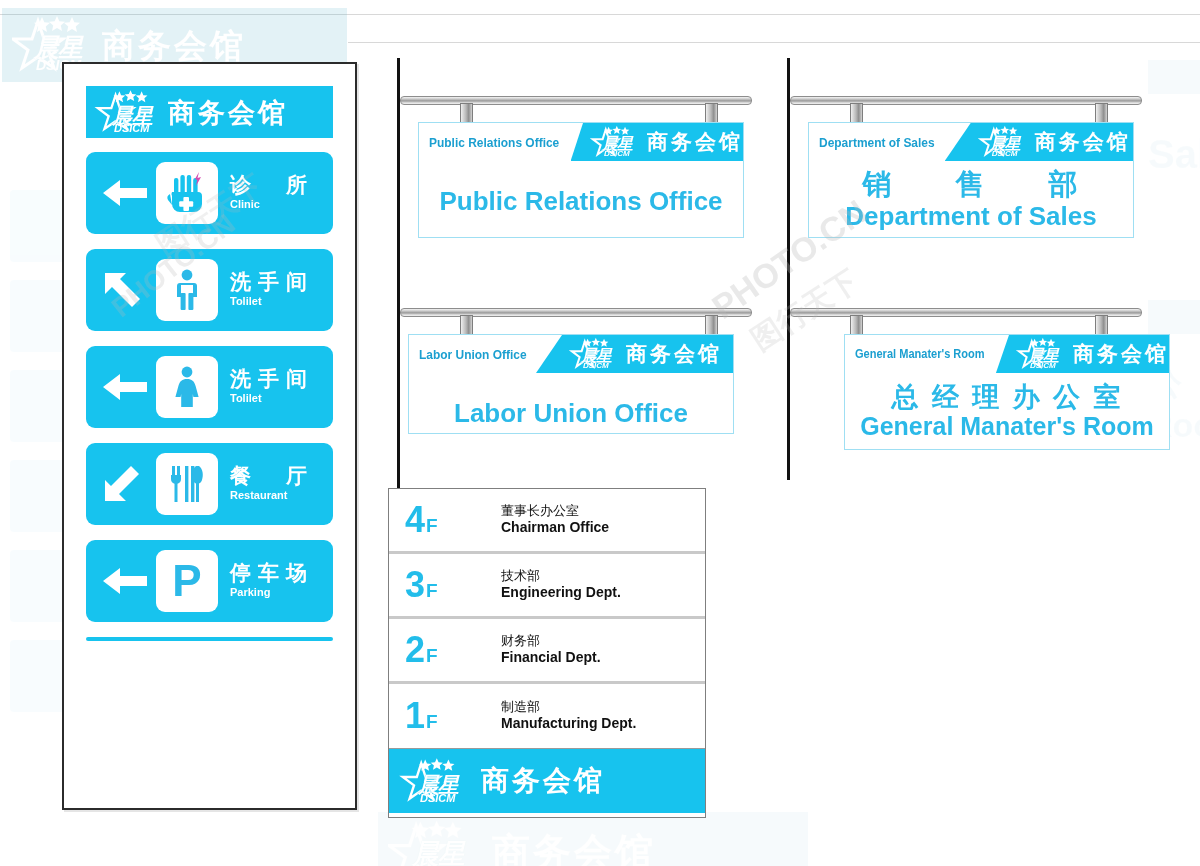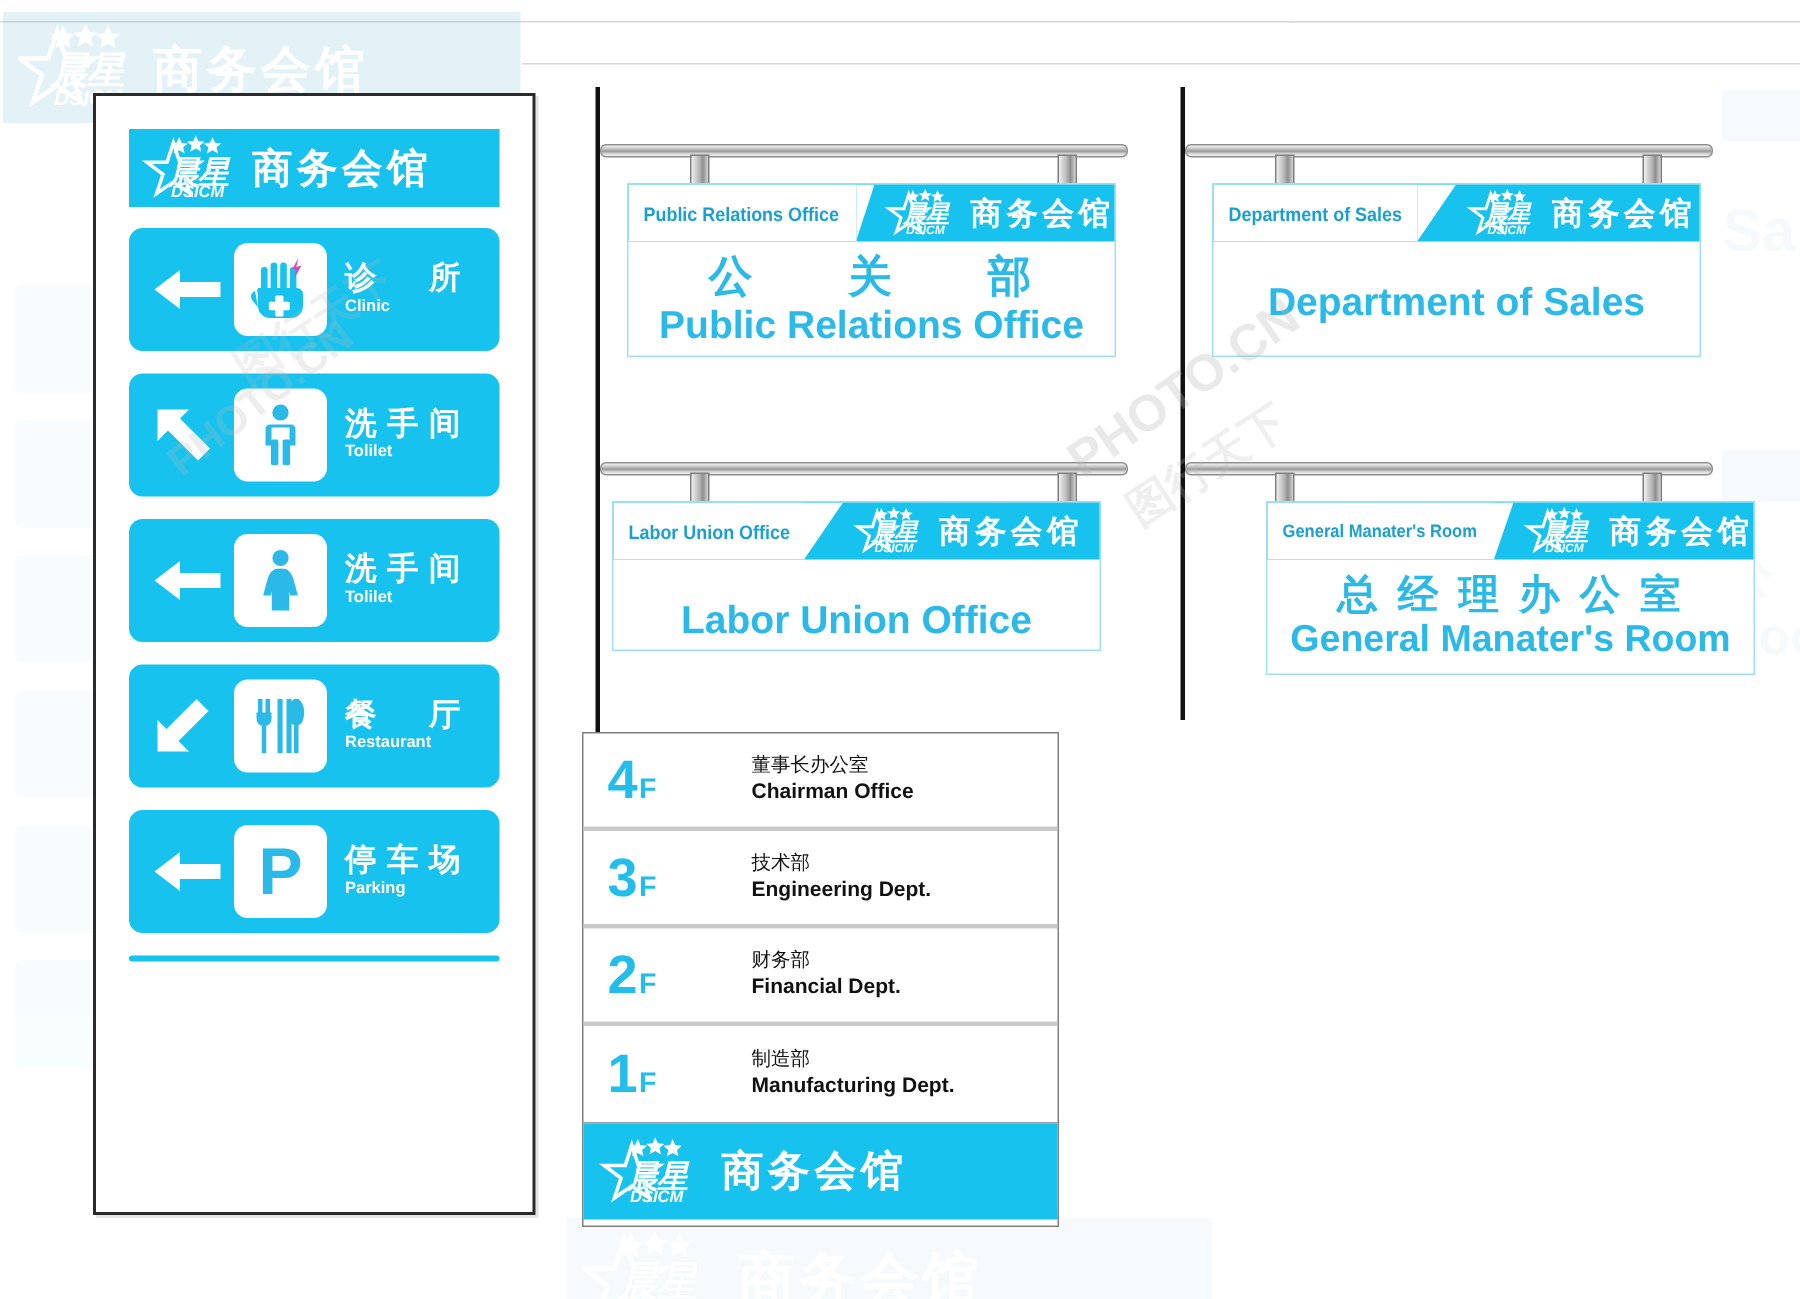--- a/index.html
+++ b/index.html
@@ -366,21 +366,20 @@
               <polygon points="45.5,1.5 47.7,6.5 53.1,7.1 49.1,10.5 50.3,15.8 45.5,13 40.7,15.8 41.9,10.5 37.9,7.1 43.3,6.5" fill="#fff"></polygon>
               <polygon points="60,3 62.2,8 67.6,8.6 63.6,12 64.8,17.3 60,14.5 55.2,17.3 56.4,12 52.4,8.6 57.8,8" fill="#fff"></polygon>
             </svg>
             <span class="logo-word" style="left:13px;top:11px;font-size:16px;">晨星</span>
             <span class="logo-sub" style="left:15px;top:25px;font-size:8px;">DSICM</span>
           </div>
         </div>
         <span class="brand-cn" style="font-size:21px;margin-left:12px;">商务会馆</span>
       </div>
       <div class="sign-main" style="height:76px;">
-        <div class="sign-cn" style="font-size:29px;letter-spacing:2px;">公　　关　　部</div>
         <div class="sign-en" style="font-size:26px;">Public Relations Office</div>
       </div>
     </div>
   </div>
 
   <div class="hang" style="left:790px;top:96px;width:352px;height:150px;">
     <div class="rail" style="left:0;top:0;width:352px;"></div>
     <div class="bracket" style="left:60px;top:7px;"></div>
     <div class="bracket" style="left:305px;top:7px;"></div>
     <div class="sign-body" style="left:18px;top:26px;width:326px;height:116px;">
@@ -397,20 +396,21 @@
               <polygon points="45.5,1.5 47.7,6.5 53.1,7.1 49.1,10.5 50.3,15.8 45.5,13 40.7,15.8 41.9,10.5 37.9,7.1 43.3,6.5" fill="#fff"></polygon>
               <polygon points="60,3 62.2,8 67.6,8.6 63.6,12 64.8,17.3 60,14.5 55.2,17.3 56.4,12 52.4,8.6 57.8,8" fill="#fff"></polygon>
             </svg>
             <span class="logo-word" style="left:13px;top:11px;font-size:16px;">晨星</span>
             <span class="logo-sub" style="left:15px;top:25px;font-size:8px;">DSICM</span>
           </div>
         </div>
         <span class="brand-cn" style="font-size:21px;margin-left:12px;">商务会馆</span>
       </div>
       <div class="sign-main" style="height:76px;">
+        <div class="sign-cn" style="font-size:29px;letter-spacing:2px;">销　　售　　部</div>
         <div class="sign-en" style="font-size:26px;">Department of Sales</div>
       </div>
     </div>
   </div>
 
   <div class="hang" style="left:400px;top:308px;width:352px;height:150px;">
     <div class="rail" style="left:0;top:0;width:352px;"></div>
     <div class="bracket" style="left:60px;top:7px;"></div>
     <div class="bracket" style="left:305px;top:7px;"></div>
     <div class="sign-body" style="left:8px;top:26px;width:326px;height:100px;">

